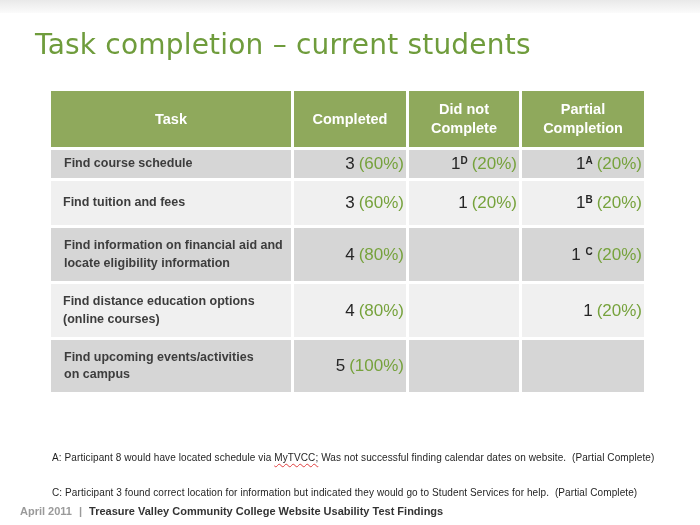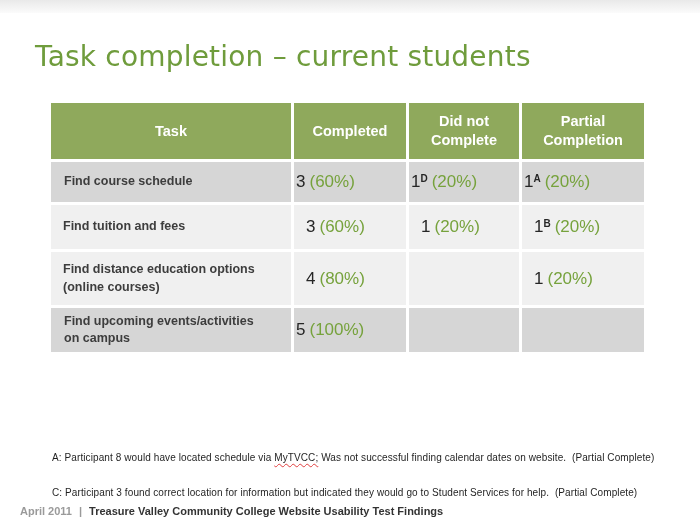--- a/index.html
+++ b/index.html
@@ -8,53 +8,53 @@
     background: #ffffff;
     position: relative;
     overflow: hidden;
     font-family: "Liberation Sans", sans-serif;
   }
   .top-strip {
     position: absolute; top: 0; left: 0; width: 700px; height: 13px;
     background: linear-gradient(to bottom, #e9e9e9, #fbfbfb);
   }
   .slide-title {
-    position: absolute; left: 35px; top: 40px; margin: 0;
+    position: absolute; left: 35px; top: 28px; margin: 0;
     font-family: "DejaVu Sans", sans-serif;
     font-size: 28px; font-weight: 400;
     color: var(--title_green, #6F9C3C);
     letter-spacing: 0.2px;
     white-space: nowrap;
   }
   table.task-table {
-    position: absolute; left: 48px; top: 100px;
+    position: absolute; left: 48px; top: 88px;
     border-collapse: separate; border-spacing: 3px;
     table-layout: fixed;
   }
   col.c-task { width: 240px; }
   col.c-comp { width: 112px; }
   col.c-didnot { width: 110px; }
   col.c-partial { width: 122px; }
   th {
     background: var(--header_green, #8FA95C);
     color: #ffffff; font-size: 14.5px; font-weight: bold;
     text-align: center; vertical-align: middle;
     line-height: 1.3; padding: 2px 4px; height: 52px;
   }
-  tr.h40 { height: 40px; } tr.h44 { height: 44px; }
-  tr.h53 { height: 53px; } tr.h52 { height: 44px; }
+  tr.h40 { height: 28px; } tr.h44 { height: 44px; }
+  tr.h53 { height: 53px; } tr.h52 { height: 52px; }
   tr.band-dark td { background: var(--band_dark, #D6D6D6); }
   tr.band-light td { background: var(--band_light, #F0F0F0); padding-left: 12px; }
   td.task {
     color: #3d3d3d; font-weight: bold; font-size: 12.5px;
     line-height: 1.4; padding: 2px 8px 2px 13px;
     vertical-align: middle; white-space: pre-line;
   }
   td.val {
-    text-align: left; vertical-align: middle;
+    text-align: right; vertical-align: middle;
     font-size: 17px; color: #262626; padding: 0 2px;
   }
   td.val sup {
     font-size: 10px; font-weight: bold; color: #262626;
     vertical-align: baseline; position: relative; top: -5px;
     line-height: 0;
   }
   td.val .pct { color: var(--percent_green, #76A23C); margin-left: 4px; }
   td.val .pct:empty { margin-left: 0; }
   .footnotes {
@@ -110,20 +110,27 @@
       <td class="val"><span class="num">3</span><sup></sup><span class="pct">(60%)</span></td>
       <td class="val"><span class="num">1</span><sup>D</sup><span class="pct">(20%)</span></td>
       <td class="val"><span class="num">1</span><sup>A</sup><span class="pct">(20%)</span></td>
     </tr>
     <tr class="band-light h44">
       <td class="task">Find tuition and fees</td>
       <td class="val"><span class="num">3</span><sup></sup><span class="pct">(60%)</span></td>
       <td class="val"><span class="num">1</span><sup></sup><span class="pct">(20%)</span></td>
       <td class="val"><span class="num">1</span><sup>B</sup><span class="pct">(20%)</span></td>
     </tr>
+    <tr class="band-dark h53">
+      <td class="task">Find information on financial aid and
+locate eligibility information</td>
+      <td class="val"><span class="num">4</span><sup></sup><span class="pct">(80%)</span></td>
+      <td class="val"><span class="num"></span><sup></sup><span class="pct"></span></td>
+      <td class="val"><span class="num">1 </span><sup>C</sup><span class="pct">(20%)</span></td>
+    </tr>
     <tr class="band-light h53">
       <td class="task">Find distance education options
 (online courses)</td>
       <td class="val"><span class="num">4</span><sup></sup><span class="pct">(80%)</span></td>
       <td class="val"><span class="num"></span><sup></sup><span class="pct"></span></td>
       <td class="val"><span class="num">1</span><sup></sup><span class="pct">(20%)</span></td>
     </tr>
     <tr class="band-dark h52">
       <td class="task">Find upcoming events/activities
 on campus</td>

